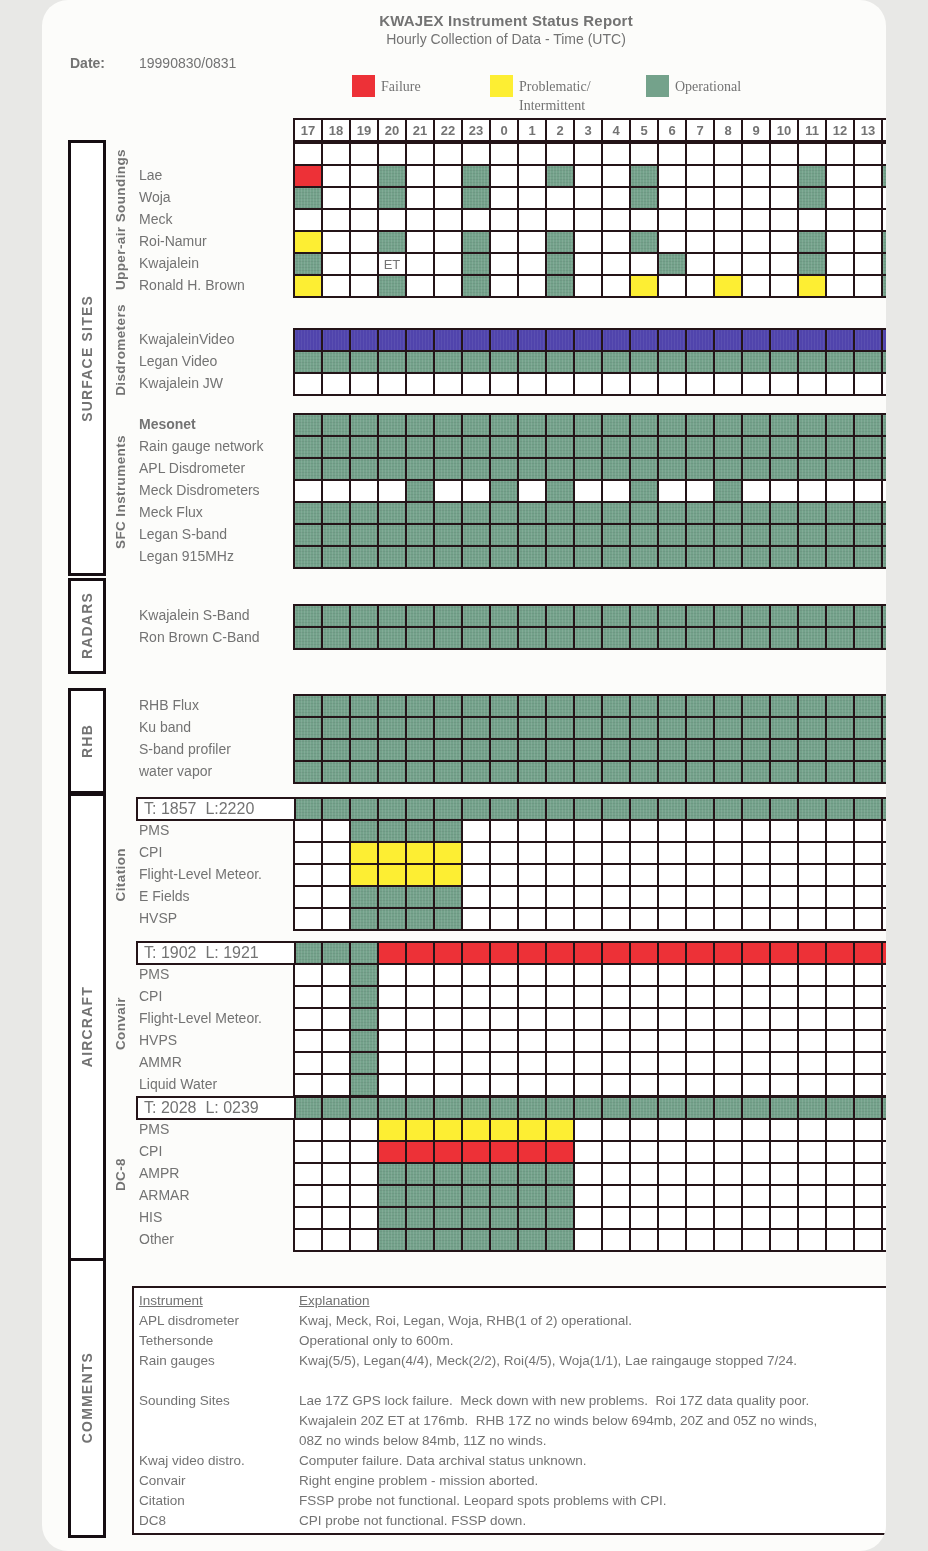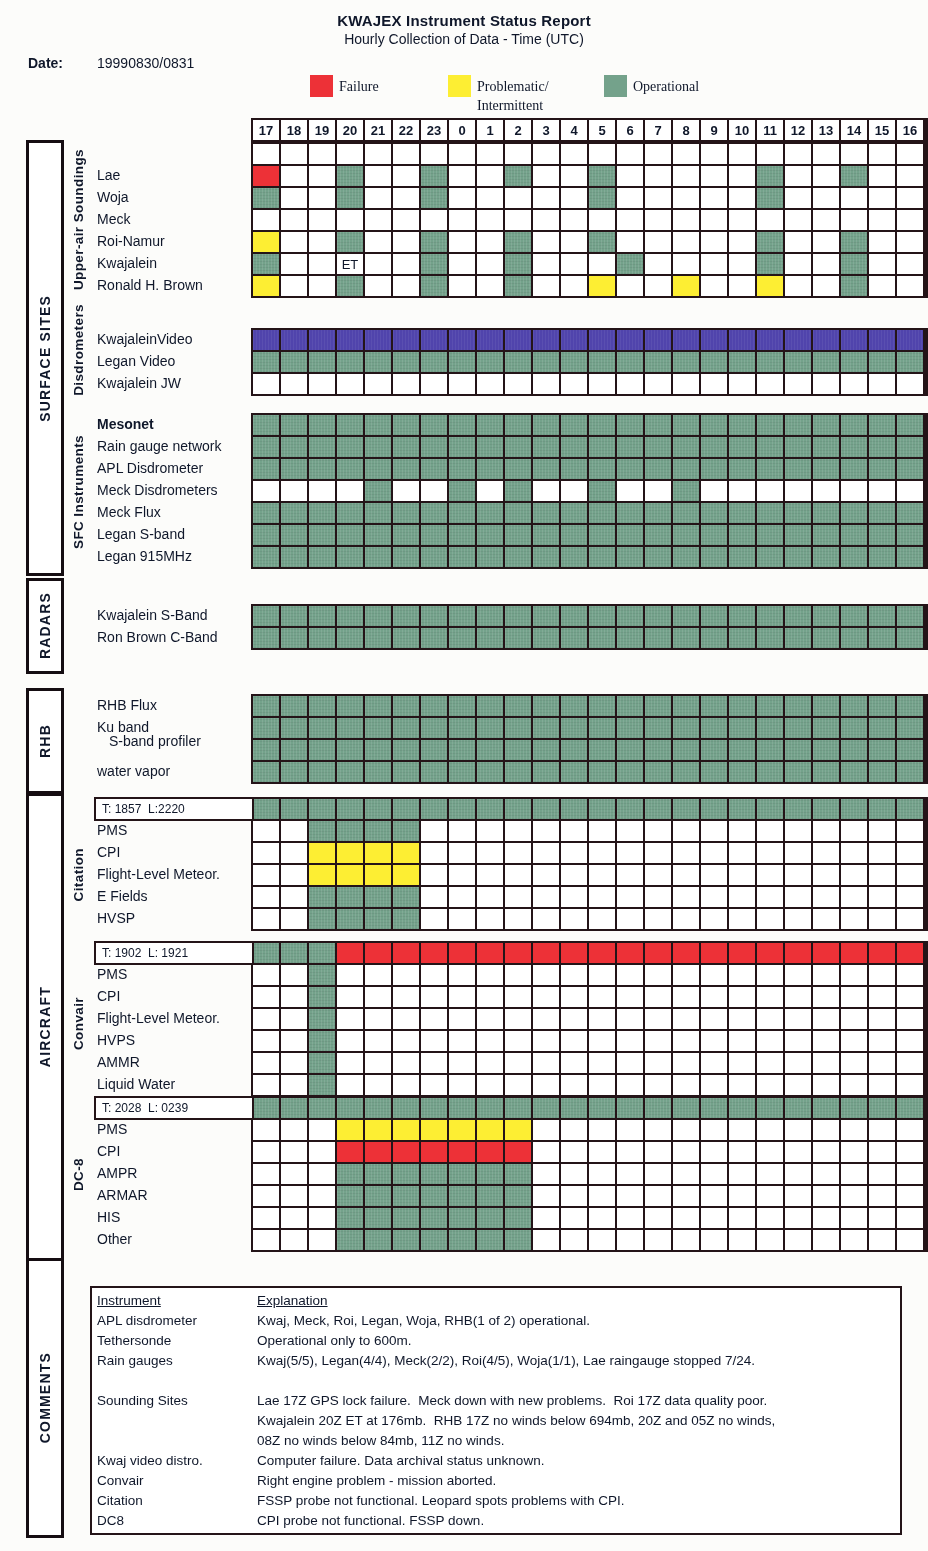--- a/index.html
+++ b/index.html
@@ -1,17 +1,17 @@
 <!DOCTYPE html>
 <html><head>
 <meta charset="utf-8">
 <style>
   html,body{margin:0;padding:0;background:#e8e8e6;}
-  #page{position:relative;width:928px;height:1551px;background:#fcfcfa;margin:0 auto;
-        font-family:"Liberation Sans","DejaVu Sans",sans-serif;color:#0f172a;overflow:hidden;}
+  #page{position:relative;width:844px;height:1551px;background:#fcfcfa;margin:0 auto;
+        font-family:"Liberation Sans","DejaVu Sans",sans-serif;color:#737373;overflow:hidden;border-radius:26px;}
 
   
   #title{position:absolute;top:12px;left:0;width:928px;text-align:center;font-size:15px;font-weight:bold;letter-spacing:.2px;}
   #subtitle{position:absolute;top:31px;left:0;width:928px;text-align:center;font-size:14px;}
   #date-label{position:absolute;top:55px;left:28px;font-size:14px;font-weight:bold;}
   #date-value{position:absolute;top:55px;left:97px;font-size:14px;}
 
   
   .legend-item{position:absolute;top:75px;}
   .legend-swatch{position:absolute;top:0;width:23px;height:22px;}
@@ -25,21 +25,21 @@
   .cell.op{background:#74a28b;background-image:repeating-linear-gradient(90deg,rgba(255,255,255,.10) 0 1px,transparent 1px 3px),repeating-linear-gradient(0deg,rgba(0,0,0,.06) 0 1px,transparent 1px 3px);}
   .cell.fail{background:#ed3137;}
   .cell.prob{background:#fdee33;}
   .cell.vid{background:#5044ac;background-image:repeating-linear-gradient(90deg,rgba(255,255,255,.06) 0 1px,transparent 1px 3px);}
   .cell.txtcell{display:flex;align-items:center;justify-content:center;font-size:13px;}
   .hcell{background:#fff;display:flex;align-items:center;justify-content:center;font-size:13px;font-weight:bold;}
   .row-label{position:absolute;left:97px;height:22px;line-height:23px;font-size:14px;white-space:nowrap;}
 
   
   .tl-box{position:absolute;left:94px;top:0;width:150px;height:20px;background:#fff;border:2px solid #241418;
-          font-size:12px;line-height:20px;padding-left:6px;z-index:2;white-space:pre;}
+          font-size:16px;line-height:20px;padding-left:6px;z-index:2;white-space:pre;}
 
   
   .side-box{position:absolute;left:26px;width:32px;background:#fff;border:3px solid #150d12;
             display:flex;align-items:center;justify-content:center;}
   .side-box span{writing-mode:vertical-rl;transform:rotate(180deg);font-weight:bold;font-size:14px;
                  letter-spacing:1.2px;white-space:nowrap;}
   .sub-label{position:absolute;left:64px;width:28px;display:flex;align-items:center;justify-content:center;}
   .sub-label span{writing-mode:vertical-rl;transform:rotate(180deg);font-weight:bold;font-size:13.5px;
                   letter-spacing:.4px;white-space:nowrap;}
 
@@ -589,21 +589,21 @@
           <div class="cell op"></div>
           <div class="cell op"></div>
           <div class="cell op"></div>
           <div class="cell op"></div>
           <div class="cell op"></div>
         </div>
       </div>
       <div class="block" style="top: 694px;">
         <div class="row-label" style="top: 0px;">RHB Flux</div>
         <div class="row-label" style="top: 22px;">Ku band</div>
-        <div class="row-label" style="top: 36px; margin-left: 12px;">S-band profiler</div>
+        <div class="row-label" style="top: 44px;">S-band profiler</div>
         <div class="row-label" style="top: 66px;">water vapor</div>
         <div class="grid">
           <div class="cell op"></div>
           <div class="cell op"></div>
           <div class="cell op"></div>
           <div class="cell op"></div>
           <div class="cell op"></div>
           <div class="cell op"></div>
           <div class="cell op"></div>
           <div class="cell op"></div>

